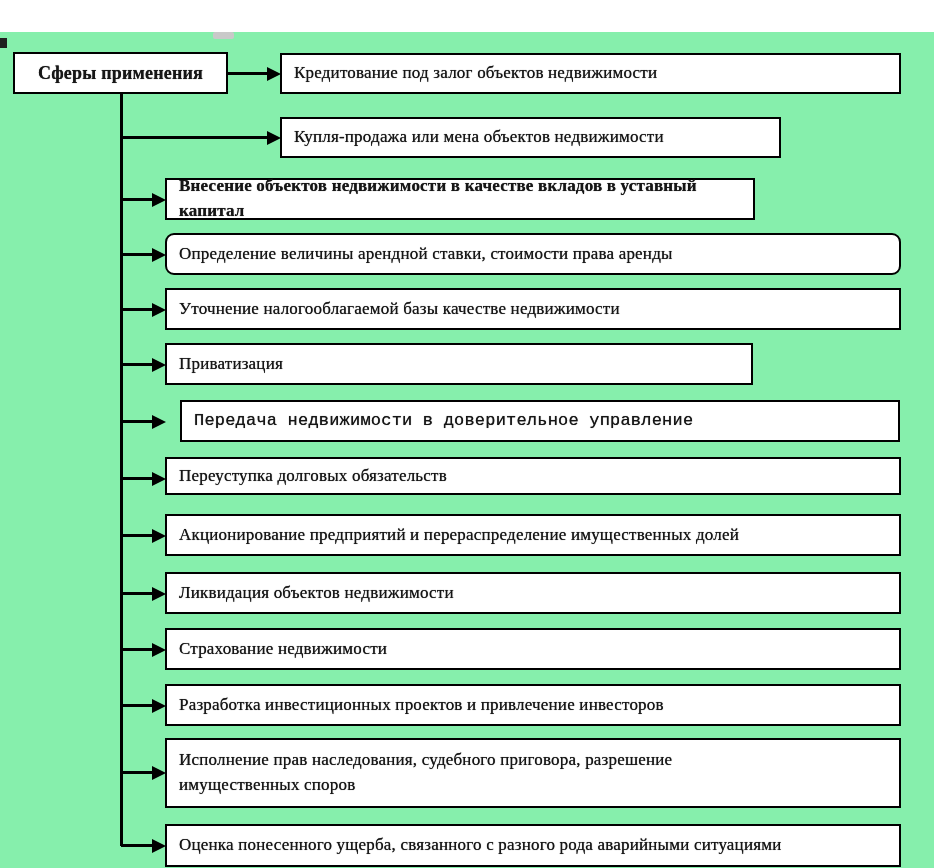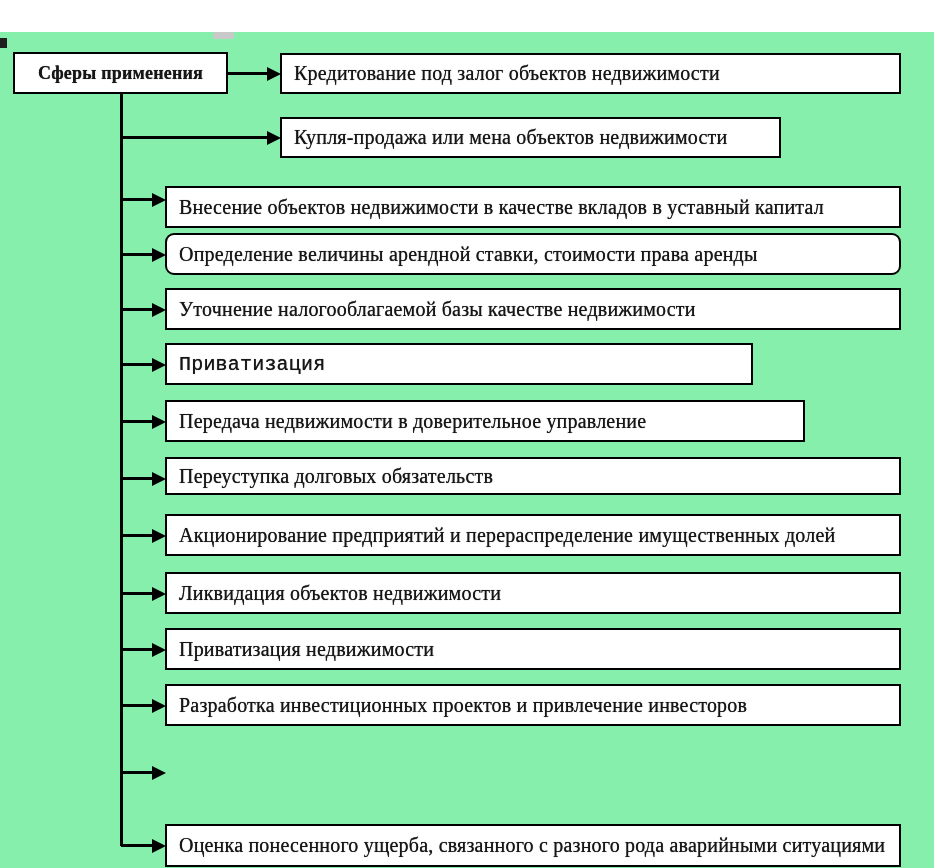--- a/index.html
+++ b/index.html
@@ -13,21 +13,21 @@
     margin-top:32px;
   }
   .box{
     position:absolute;
     box-sizing:border-box;
     border:2px solid #000;
     background:#fff;
     display:flex;
     align-items:center;
     padding:3px 12px;
-    font-size:20px;
+    font-size:17px;
     line-height:1.45;
     letter-spacing:.2px;
     text-shadow:0 0 .7px rgba(0,0,0,.85);
   }
   .root{
     justify-content:center;
     text-align:center;
     font-size:18px;
     font-weight:600;
   }
@@ -106,25 +106,26 @@
     </div>
   <div class="arrow" style="left:121px;top:739px;width:31px;">
       <span class="head"></span>
     </div>
   <div class="arrow" style="left:121px;top:812px;width:31px;">
       <span class="head"></span>
     </div>
 
   <div class="box" style="left:280px;top:21px;width:621px;height:41px;">Кредитование под залог объектов недвижимости</div>
   <div class="box" style="left:280px;top:85px;width:501px;height:41px;">Купля-продажа или мена объектов недвижимости</div>
-  <div class="box" style="left:165px;top:154px;width:736px;height:42px;">Внесение объектов недвижимости в качестве вкладов в уставный капитал</div>
+  <div class="box" style="left:165px;top:146px;width:590px;height:42px;font-weight:bold;">Внесение объектов недвижимости в качестве вкладов в уставный капитал</div>
   <div class="box" style="left:165px;top:201px;width:736px;height:42px;border-radius:9px;">Определение величины арендной ставки, стоимости права аренды</div>
   <div class="box" style="left:165px;top:256px;width:736px;height:42px;">Уточнение налогооблагаемой базы качестве недвижимости</div>
-  <div class="box" style="left:165px;top:311px;width:588px;height:42px;font-family:Liberation Mono, monospace;">Приватизация</div>
-  <div class="box" style="left:165px;top:368px;width:640px;height:42px;">Передача недвижимости в доверительное управление</div>
+  <div class="box" style="left:165px;top:311px;width:588px;height:42px;">Приватизация</div>
+  <div class="box" style="left:180px;top:368px;width:720px;height:42px;font-family:Liberation Mono, monospace;">Передача недвижимости в доверительное управление</div>
   <div class="box" style="left:165px;top:425px;width:736px;height:38px;">Переуступка долговых обязательств</div>
   <div class="box" style="left:165px;top:482px;width:736px;height:42px;">Акционирование предприятий и перераспределение имущественных долей</div>
   <div class="box" style="left:165px;top:540px;width:736px;height:42px;">Ликвидация объектов недвижимости</div>
-  <div class="box" style="left:165px;top:596px;width:736px;height:42px;">Приватизация недвижимости</div>
+  <div class="box" style="left:165px;top:596px;width:736px;height:42px;">Страхование недвижимости</div>
   <div class="box" style="left:165px;top:652px;width:736px;height:42px;text-align:right;">Разработка инвестиционных проектов и привлечение инвесторов</div>
+  <div class="box" style="left:165px;top:706px;width:736px;height:70px;padding-right:160px;">Исполнение прав наследования, судебного приговора, разрешение имущественных споров</div>
   <div class="box" style="left:165px;top:792px;width:736px;height:43px;">Оценка понесенного ущерба, связанного с разного рода аварийными ситуациями</div>
 
 </div>
 
 </body></html>

